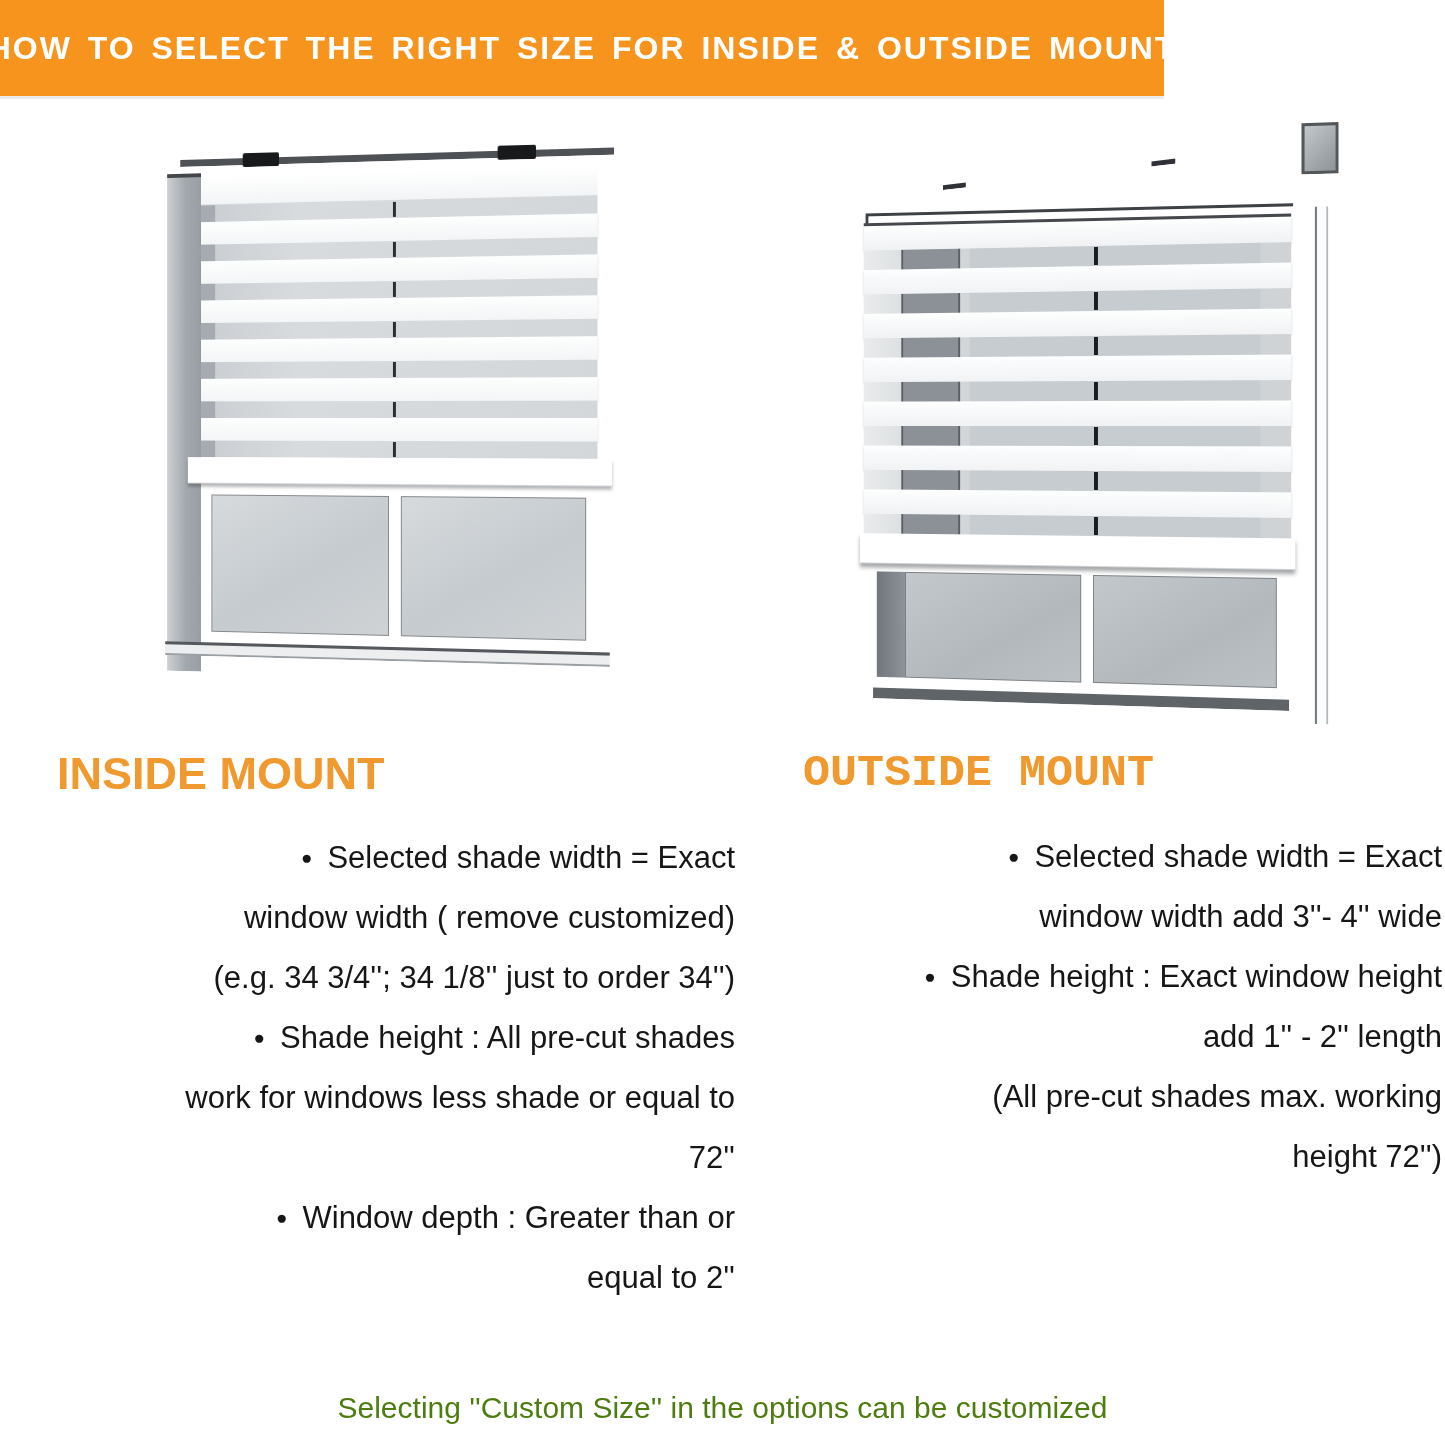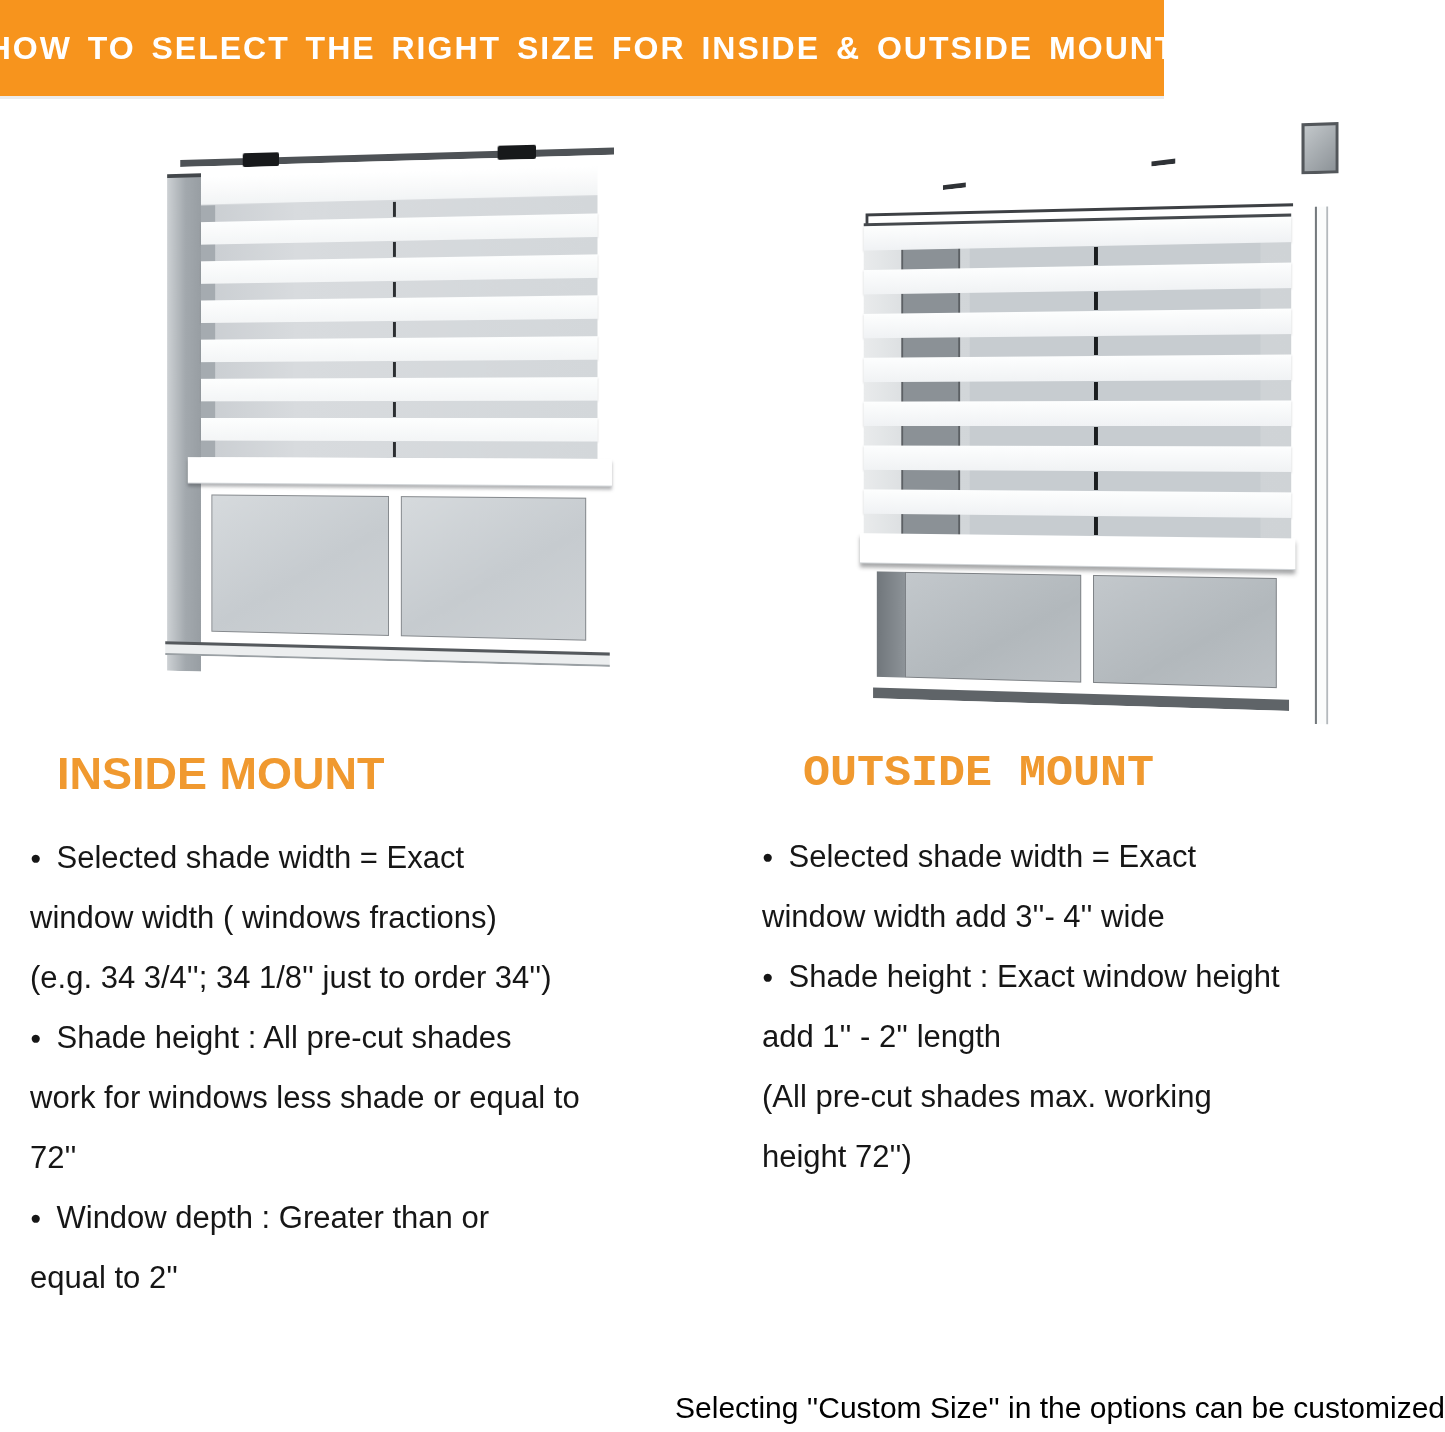--- a/index.html
+++ b/index.html
@@ -66,26 +66,26 @@
   .rw-railbtm{height:30px;margin-left:-4px;width:444px;background:#ffffff;
     box-shadow:0 4px 4px rgba(35,38,41,.4);border-bottom:1px solid #cfd3d6;}
 
   
   .col{position:absolute;top:748px;}
   .col h2{margin:0;font-size:45px;font-weight:bold;color:#F0992F;letter-spacing:0px;white-space:nowrap;}
   .col-left{left:30px;width:705px;}
   .col-left h2{margin-left:27px;}
   .col-right{left:762px;width:680px;}
   .col-right h2{margin-left:41px;font-family:Liberation Mono, monospace;}
-  .bullets{margin-top:28px;font-size:31px;line-height:60px;color:#161616;}
+  .bullets{margin-top:28px;font-size:31px;line-height:60px;color:#161616;text-align:right;}
   .tline{margin:0;white-space:nowrap;}
   .bullet{font-size:19px;margin-right:15px;vertical-align:4px;}
   
-  .footer{position:absolute;left:0;top:1386px;width:1445px;text-align:right;
-    font-size:30px;color:#000000;line-height:44px;}
+  .footer{position:absolute;left:0;top:1386px;width:1445px;text-align:center;
+    font-size:30px;color:#4d7c0f;line-height:44px;}
 </style>
 </head>
 <body>
 
 <header class="banner">
   <h1>HOW TO SELECT THE RIGHT SIZE FOR INSIDE &amp; OUTSIDE MOUNT</h1>
 </header>
 
 <div class="fig fig-left">
   <div class="lw-toprail"></div>
@@ -195,21 +195,21 @@
         <i class="tick"></i>
       </div>
     <div class="rw-railbtm"></div>
   </div>
 </div>
 
 <section class="col col-left">
   <h2>INSIDE MOUNT</h2>
   <div class="bullets">
     <p class="tline"><span class="bullet">●</span><span>Selected shade width = Exact</span></p>
-    <p class="tline">window width ( windows fractions)</p>
+    <p class="tline">window width ( remove customized)</p>
     <p class="tline">(e.g. 34 3/4''; 34 1/8'' just to order 34'')</p>
     <p class="tline"><span class="bullet">●</span><span>Shade height : All pre-cut shades</span></p>
     <p class="tline">work for windows less shade or equal to</p>
     <p class="tline">72''</p>
     <p class="tline"><span class="bullet">●</span><span>Window depth : Greater than or</span></p>
     <p class="tline">equal to 2''</p>
   </div>
 </section>
 
 <section class="col col-right">

